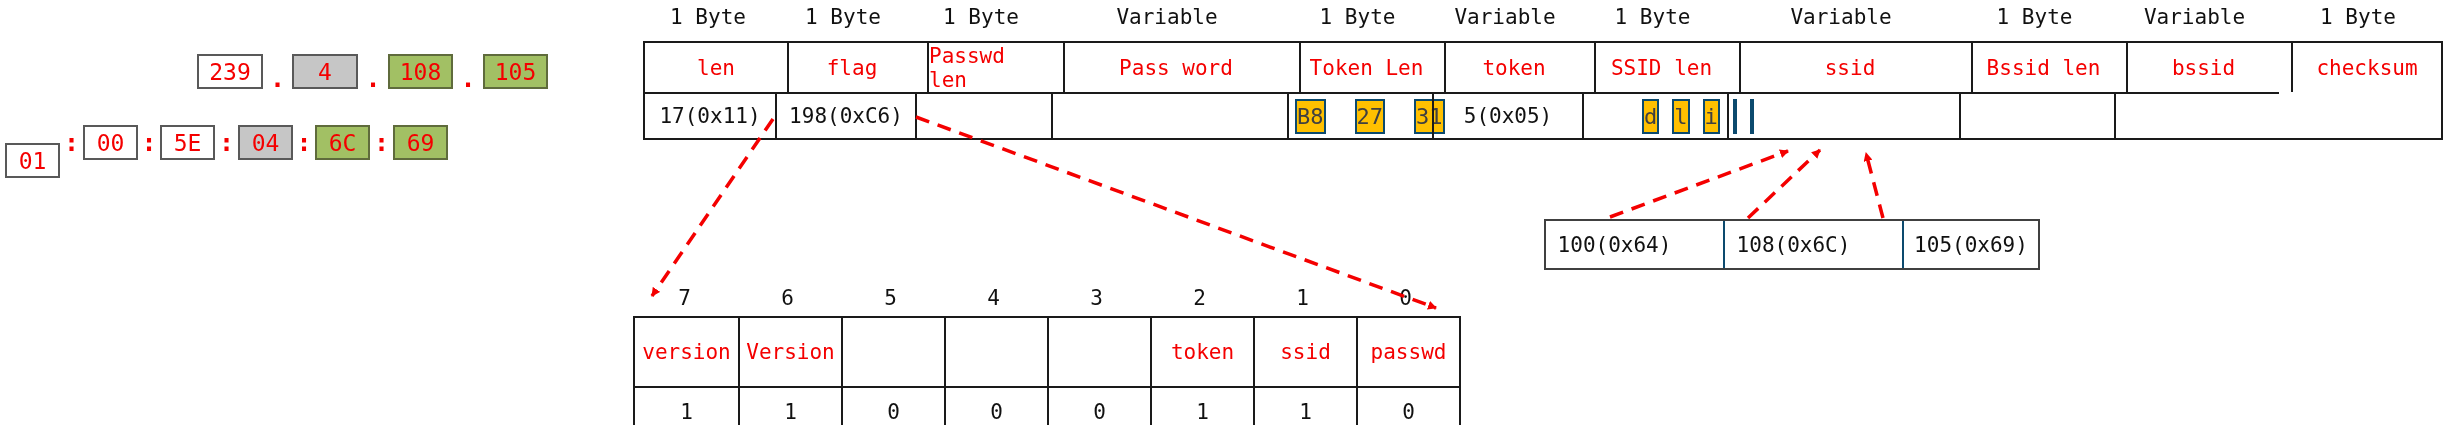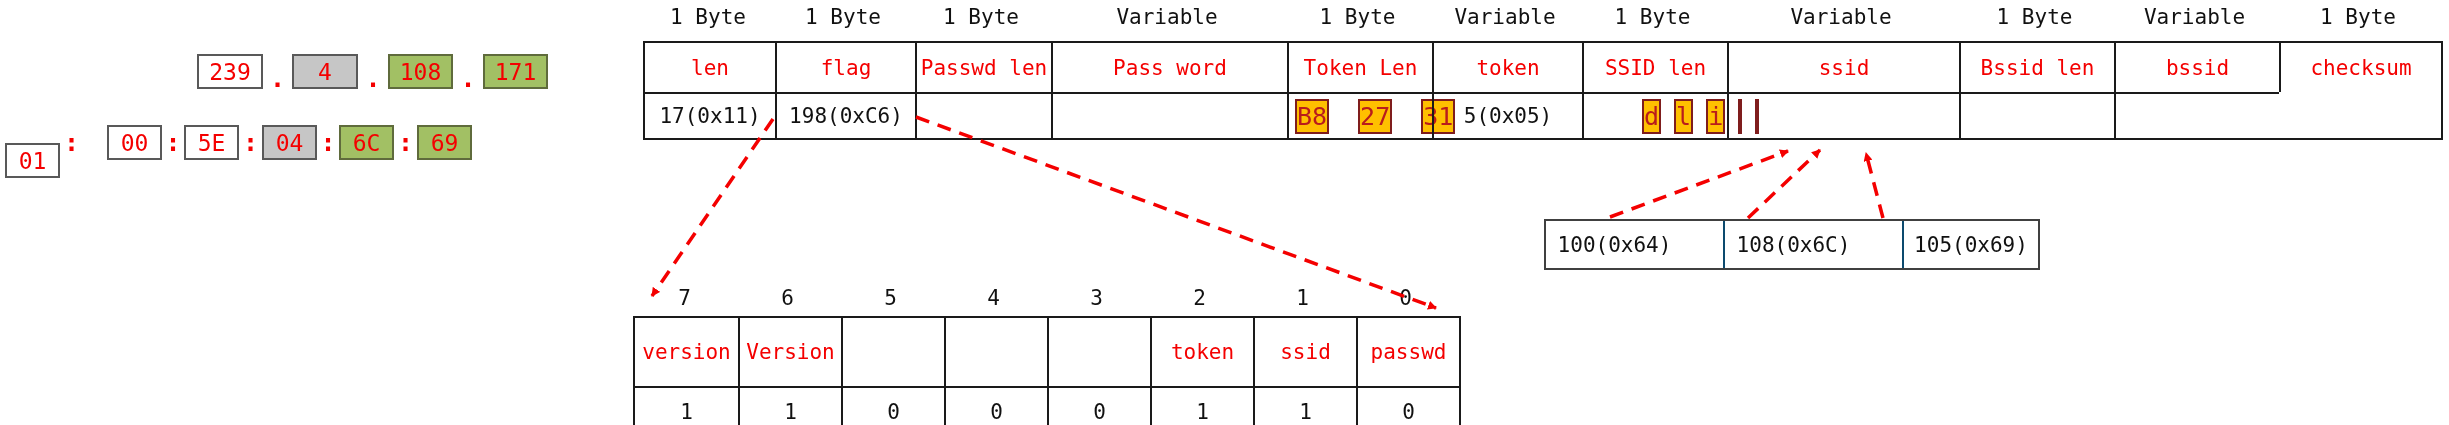--- a/index.html
+++ b/index.html
@@ -31,27 +31,27 @@
     color:#111;font-size:21px;}
   .pkt-grid{
     top:41px;display:grid;background:#fff;border:2px solid #1a1a1a;
     grid-template-columns:130px 140px 136px 236px 145px 150px 145px 232px 155px 165px 162px;
   }
   .pkt-grid .cell{
     box-sizing:border-box;border-left:2px solid #1a1a1a;border-top:2px solid #1a1a1a;
     display:flex;align-items:center;justify-content:center;font-size:21px;
   }
   .pkt-grid .cell.c0{border-left:none;}
-  .pkt-grid .cell.r0{border-top:none;}
+  .pkt-grid .cell.r0{border-top:none;margin-left:12px;}
   .pkt-grid .fieldcell{height:49px;color:#f40000;}
   .pkt-grid .valuecell{height:46px;color:#111;}
   .boxescell{justify-content:flex-start !important;}
   .byte-box,.char-box{
-    box-sizing:border-box;height:35px;background:#ffc000;border:2px solid #7f1d1d;
-    display:flex;align-items:center;justify-content:center;color:#b91c1c;font-size:25px;
+    box-sizing:border-box;height:35px;background:#ffc000;border:2px solid #0c4a6e;
+    display:flex;align-items:center;justify-content:center;color:#404040;font-size:22px;
   }
   .byte-box{width:36px;margin-left:29px;}
   .byte-box:first-child{margin-left:6px;}
   .char-box{width:23px;margin-left:13px;}
   .char-box:first-child{margin-left:58px;}
   
   .bitnum-row{position:absolute;left:633px;top:283px;display:grid;
     grid-template-columns:repeat(8,103px);}
   .bitnum-row .ncell{height:30px;display:flex;align-items:center;justify-content:center;
     color:#111;font-size:21px;}
@@ -81,27 +81,27 @@
 
 <div class="canvas">
 
   <div class="octet-row" style="left:197px;top:54px;">
     <div class="octet-box" style="width:66px;">239</div>
     <div class="sep dot" style="width:29px;height:35px;">.</div>
     <div class="octet-box gray" style="width:66px;">4</div>
     <div class="sep dot" style="width:30px;height:35px;">.</div>
     <div class="octet-box green" style="width:65px;">108</div>
     <div class="sep dot" style="width:30px;height:35px;">.</div>
-    <div class="octet-box green" style="width:65px;">171</div>
+    <div class="octet-box green" style="width:65px;">105</div>
   </div>
 
   <div class="octet-row" style="left:5px;top:107px;">
     <div class="octet-box" style="width:55px;margin-top:36px;">01</div>
     <div class="sep" style="width:23px;height:35px;">:</div>
-    <div class="octet-box" style="width:55px;margin-left:24px;">00</div>
+    <div class="octet-box" style="width:55px;">00</div>
     <div class="sep" style="width:22px;height:35px;">:</div>
     <div class="octet-box" style="width:55px;">5E</div>
     <div class="sep" style="width:23px;height:35px;">:</div>
     <div class="octet-box gray" style="width:55px;">04</div>
     <div class="sep" style="width:22px;height:35px;">:</div>
     <div class="octet-box green" style="width:55px;">6C</div>
     <div class="sep" style="width:23px;height:35px;">:</div>
     <div class="octet-box green" style="width:55px;">69</div>
   </div>
 

